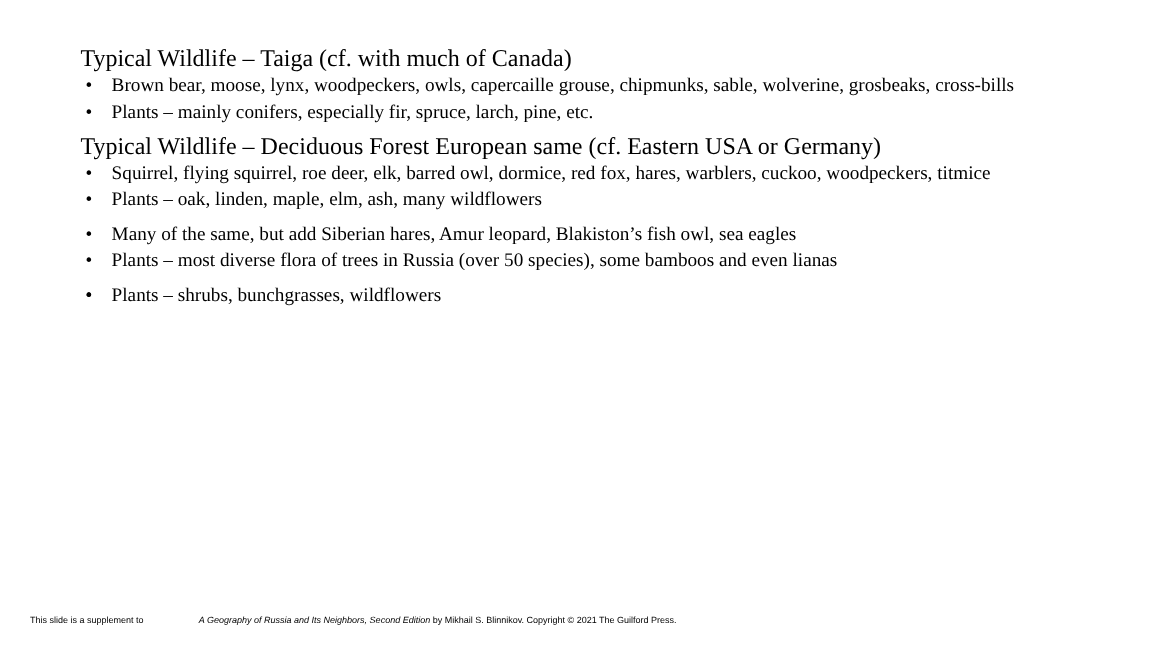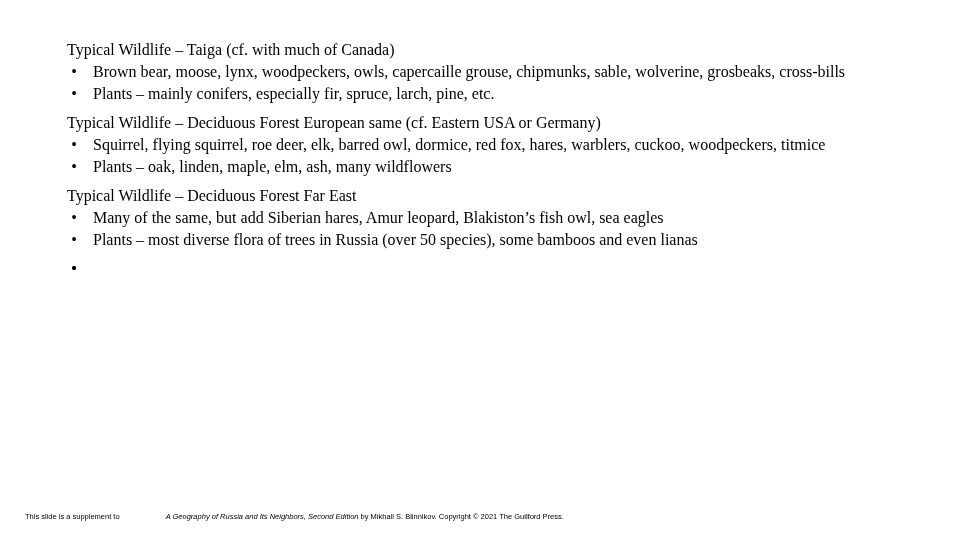--- a/index.html
+++ b/index.html
@@ -18,21 +18,21 @@
     .slide-content {
       position: absolute;
       left: 67px;
       top: 39px;
       width: 830px;
     }
     .section {
       margin-bottom: 8px;
     }
     .section-title {
-      font-size: 16px;
+      font-size: 20px;
       line-height: 21px;
       white-space: nowrap;
     }
     .bullet-list {
       list-style: none;
       margin: 0;
       padding: 0;
     }
     .bullet-item {
       position: relative;
@@ -90,40 +90,40 @@
         <span>Squirrel, flying squirrel, roe deer, elk, barred owl, dormice, red fox, hares, warblers, cuckoo, woodpeckers, titmice</span>
       </li>
       <li class="bullet-item">
         <span class="bullet-mark">•</span>
         <span>Plants – oak, linden, maple, elm, ash, many wildflowers</span>
       </li>
     </ul>
   </div>
 
   <div class="section">
-    <div class="section-title">Typical Wildlife – Deciduous Forest Far East</div>
     <ul class="bullet-list">
       <li class="bullet-item">
         <span class="bullet-mark">•</span>
         <span>Many of the same, but add Siberian hares, Amur leopard, Blakiston’s fish owl, sea eagles</span>
       </li>
       <li class="bullet-item">
         <span class="bullet-mark">•</span>
         <span>Plants – most diverse flora of trees in Russia (over 50 species), some bamboos and even lianas</span>
       </li>
     </ul>
   </div>
 
   <div class="section">
     <ul class="bullet-list">
       <li class="bullet-item">
         <span class="bullet-mark">•</span>
       </li>
       <li class="bullet-item">
         <span class="bullet-mark">•</span>
+        <span>Plants – shrubs, bunchgrasses, wildflowers</span>
       </li>
     </ul>
   </div>
 
 </div>
 
 <div class="footer">
   <span>This slide is a supplement to </span><em>A Geography of Russia and Its Neighbors, Second Edition</em><span> by Mikhail S. Blinnikov. Copyright © 2021 The Guilford Press.</span>
 </div>
 

